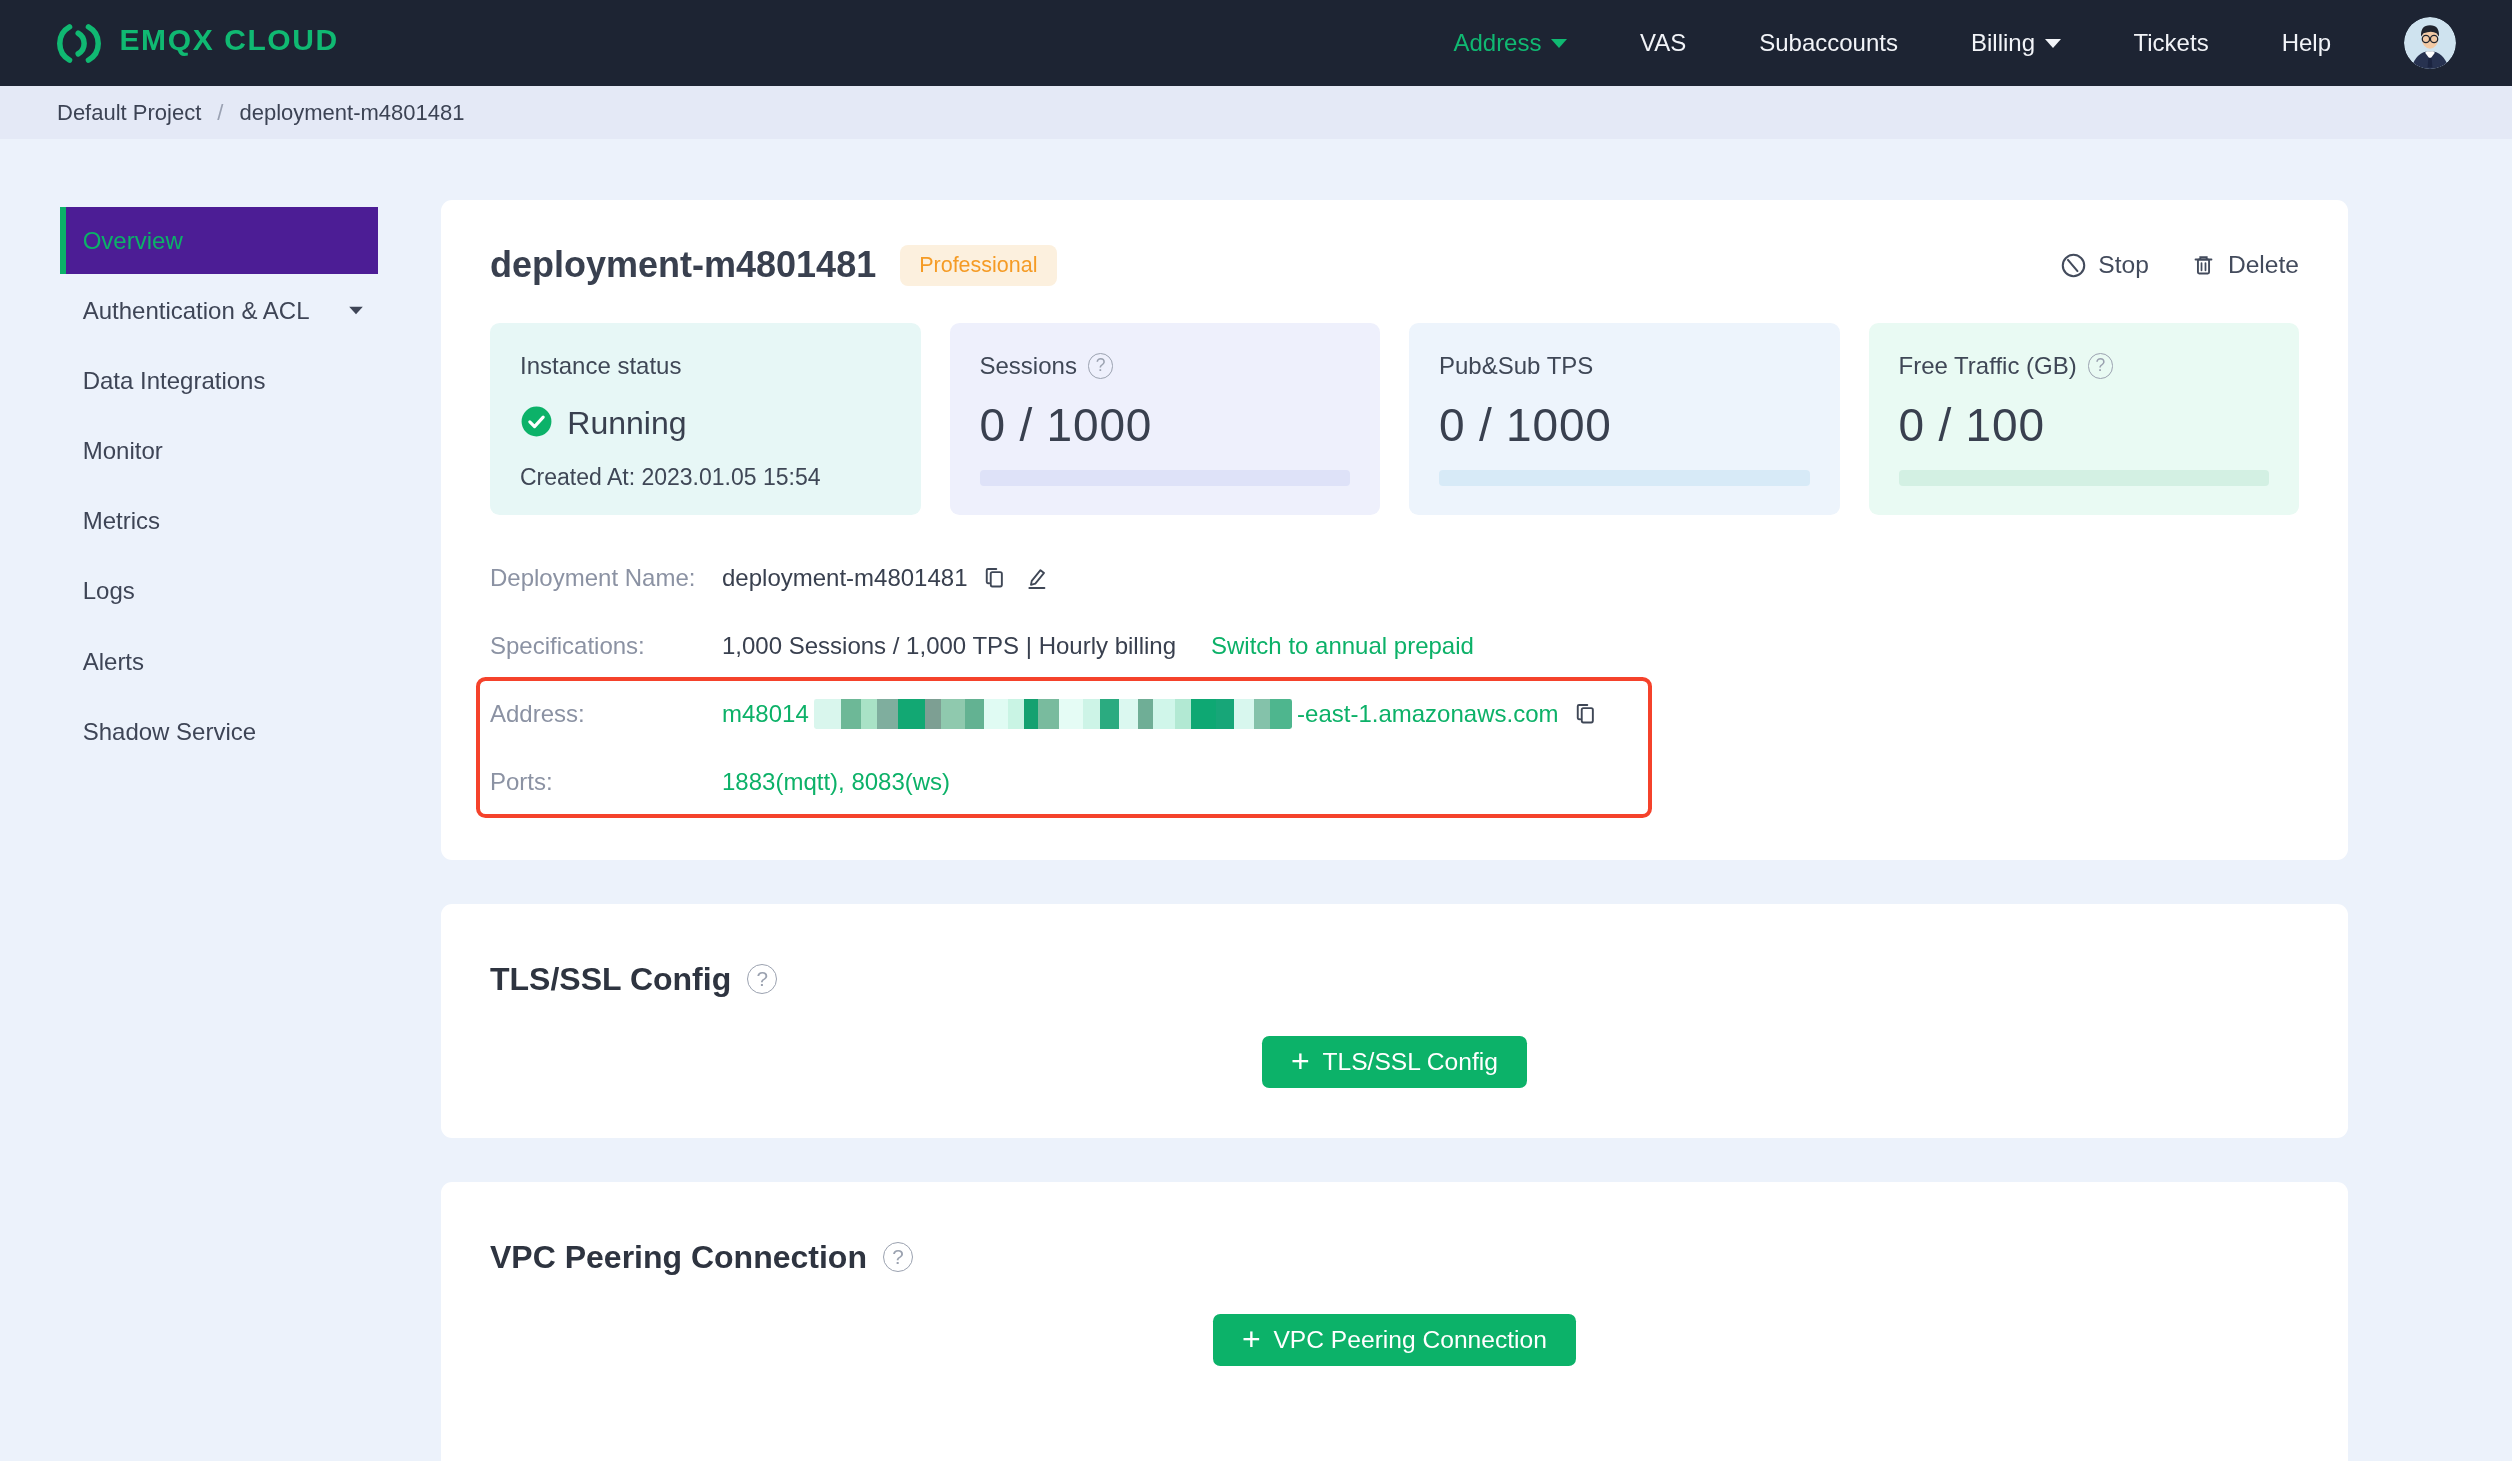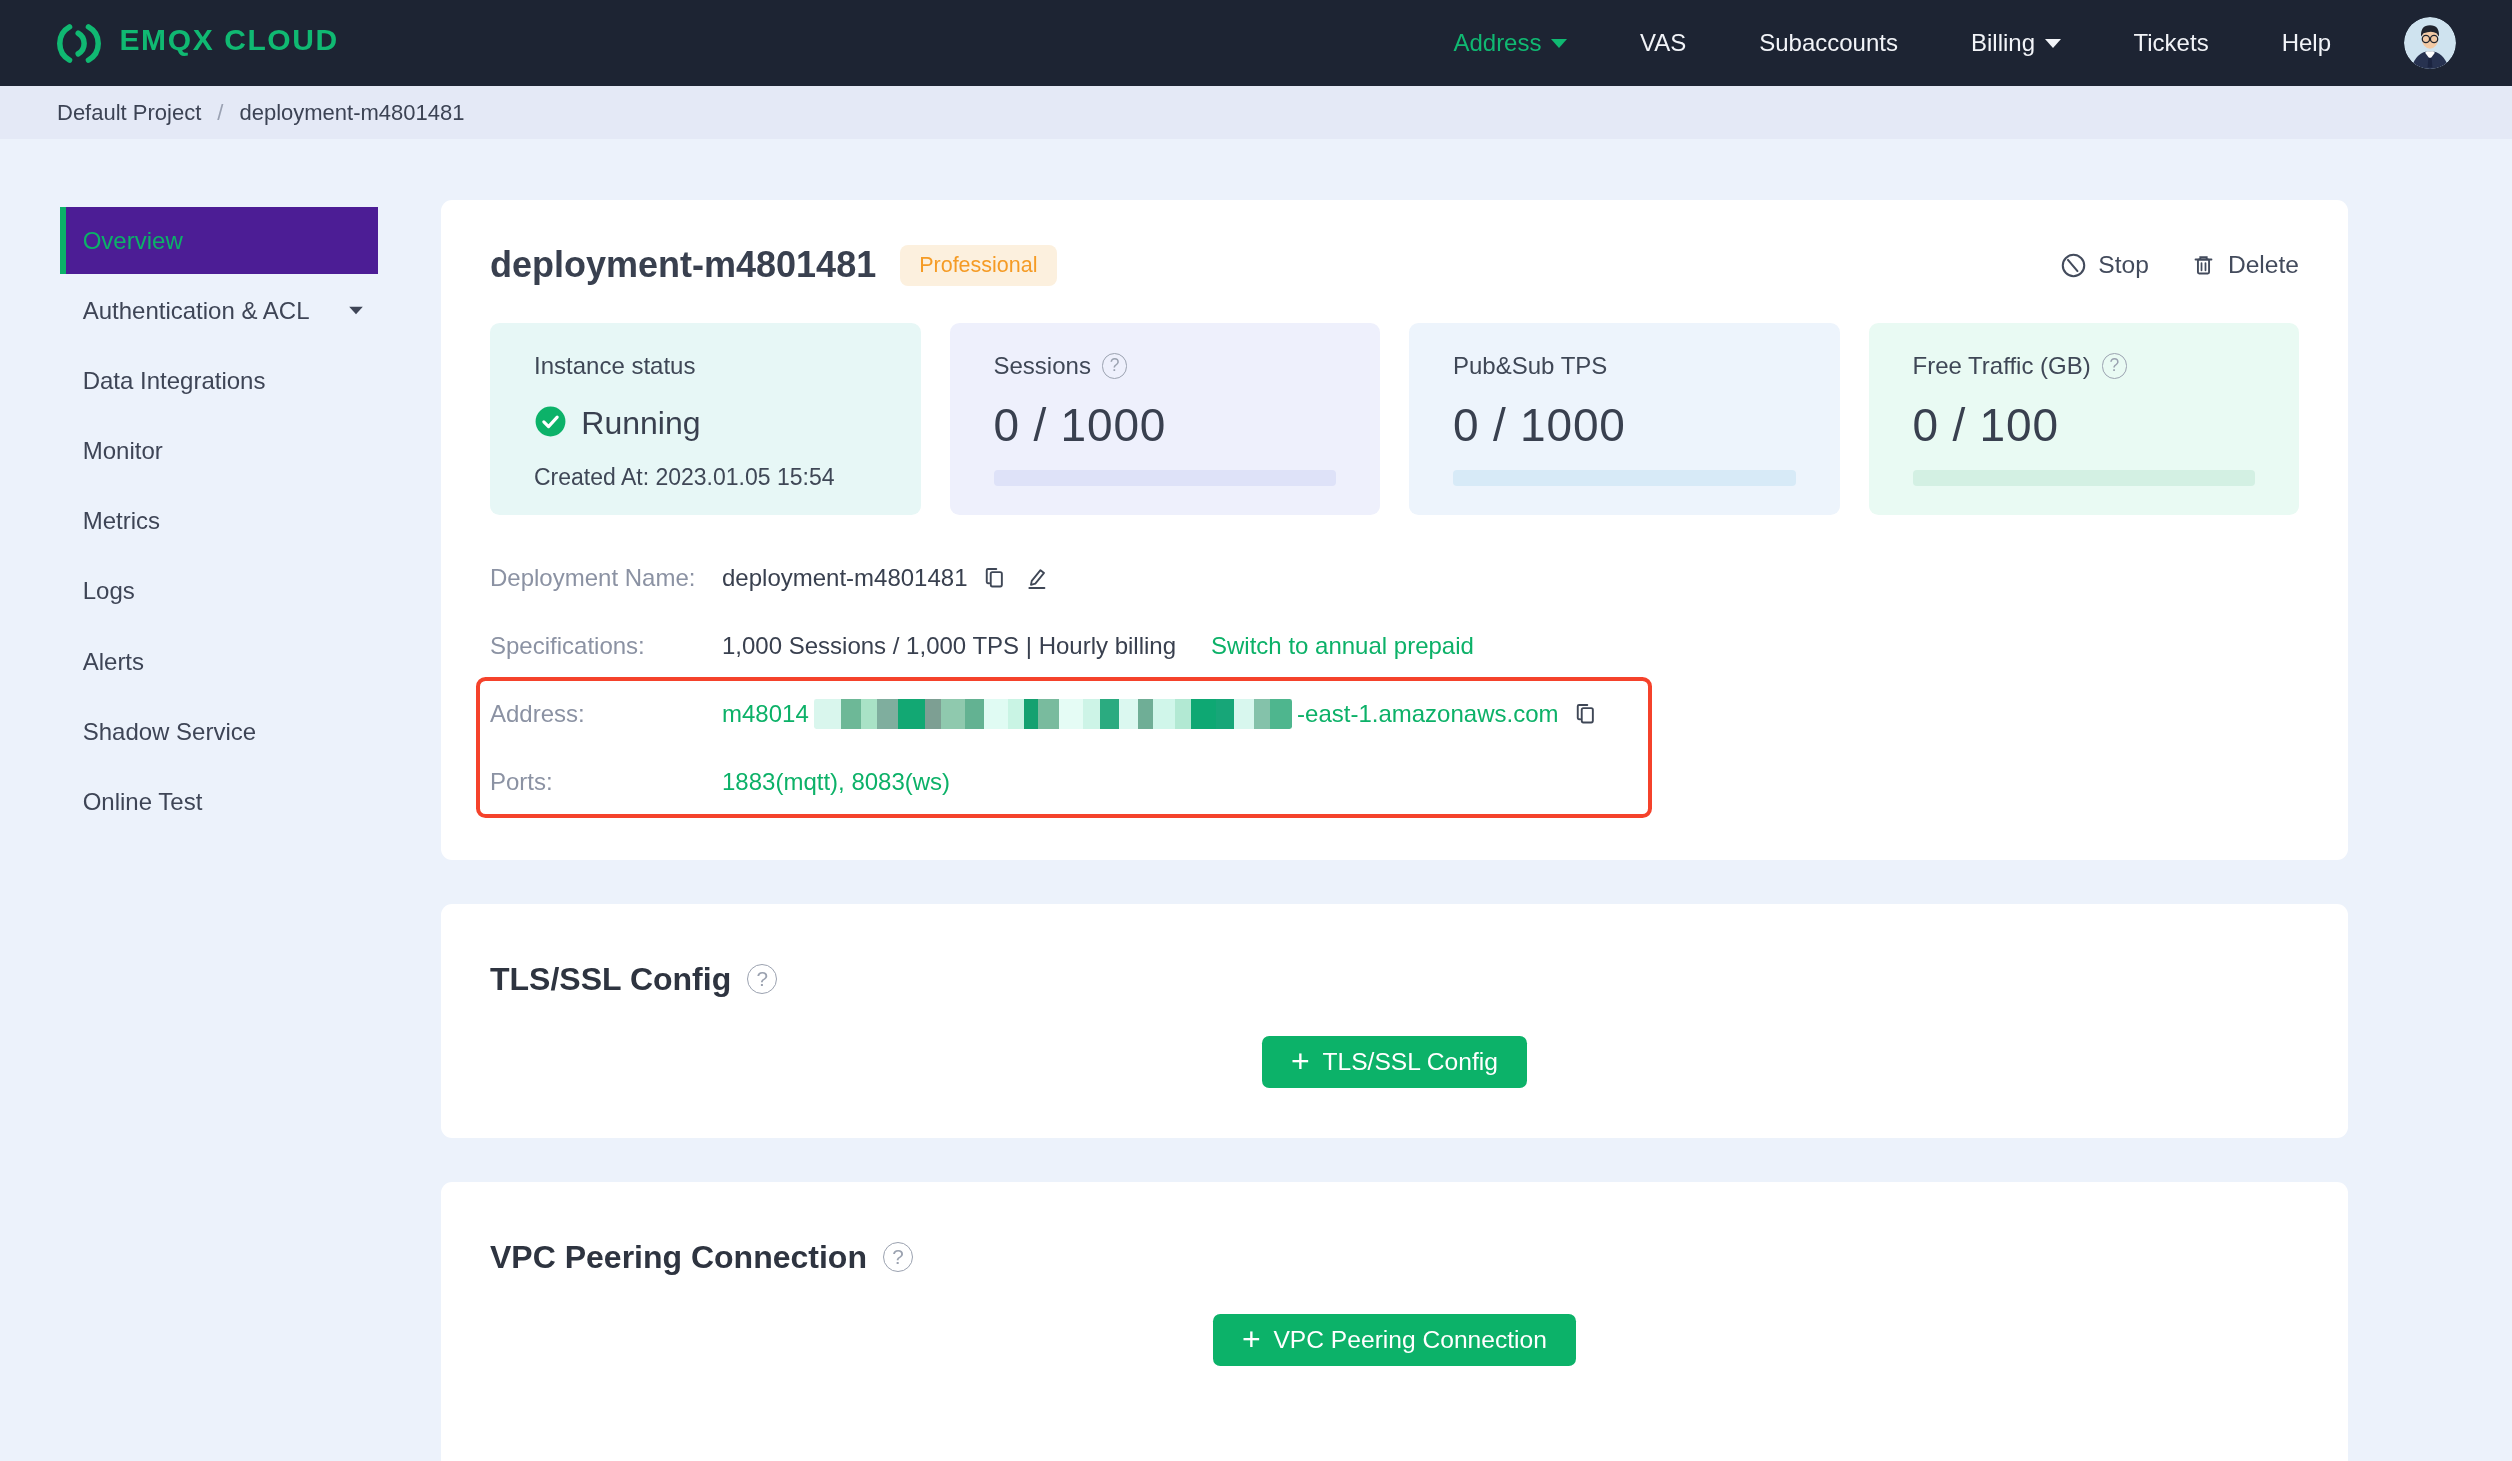--- a/index.html
+++ b/index.html
@@ -33,21 +33,21 @@
 
   
   .card-head { display: flex; align-items: center; }
   .deploy-title { font-size: 36px; font-weight: bold; color: #39404f; }
   .badge { margin-left: 24px; background: #fcf0de; color: #f59b25; font-size: 21.5px; padding: 8px 19px; border-radius: 8px; }
   .head-actions { margin-left: auto; display: flex; align-items: center; gap: 41px; }
   .action-btn { display: flex; align-items: center; gap: 11px; font-size: 24.6px; color: #434b5c; cursor: pointer; }
 
   
   .stats { display: flex; gap: 29px; margin-top: 37px; }
-  .stat-card { width: 431px; height: 192px; border-radius: 9.5px; padding: 29px 44px; display: flex; flex-direction: column; }
+  .stat-card { width: 431px; height: 192px; border-radius: 9.5px; padding: 29px 30px; display: flex; flex-direction: column; }
   .stat-card.c0 { background: #e7f7f6; }
   .stat-card.c1 { background: #eef0fc; }
   .stat-card.c2 { background: #edf4fc; }
   .stat-card.c3 { background: #e9faf3; }
   .stat-label-row { display: flex; align-items: center; gap: 11px; font-size: 24px; color: #3f4756; }
   .help-icon { width: 25.4px; height: 25.4px; border: 1.6px solid #9ba2b0; border-radius: 50%; color: #9ba2b0; font-size: 17.5px; display: inline-flex; align-items: center; justify-content: center; cursor: pointer; flex: none; }
   .help-icon::after { content: "?"; }
   .stat-value { font-size: 46px; font-weight: normal; color: #39404f; margin-top: 17.5px; letter-spacing: 0.8px; }
   .stat-bar { margin-top: auto; height: 16px; border-radius: 4px; }
   .c1 .stat-bar { background: #dee2f8; }
@@ -161,23 +161,20 @@
         <span>Metrics</span>
       </div>
     <div class="side-item">
         <span>Logs</span>
       </div>
     <div class="side-item">
         <span>Alerts</span>
       </div>
     <div class="side-item">
         <span>Shadow Service</span>
-      </div>
-    <div class="side-item">
-        <span>Online Test</span>
       </div>
   </aside>
 
   <main class="main">
 
     <section class="card">
       <div class="card-head">
         <h1 class="deploy-title">deployment-m4801481</h1>
         <span class="badge">Professional</span>
         <div class="head-actions">

